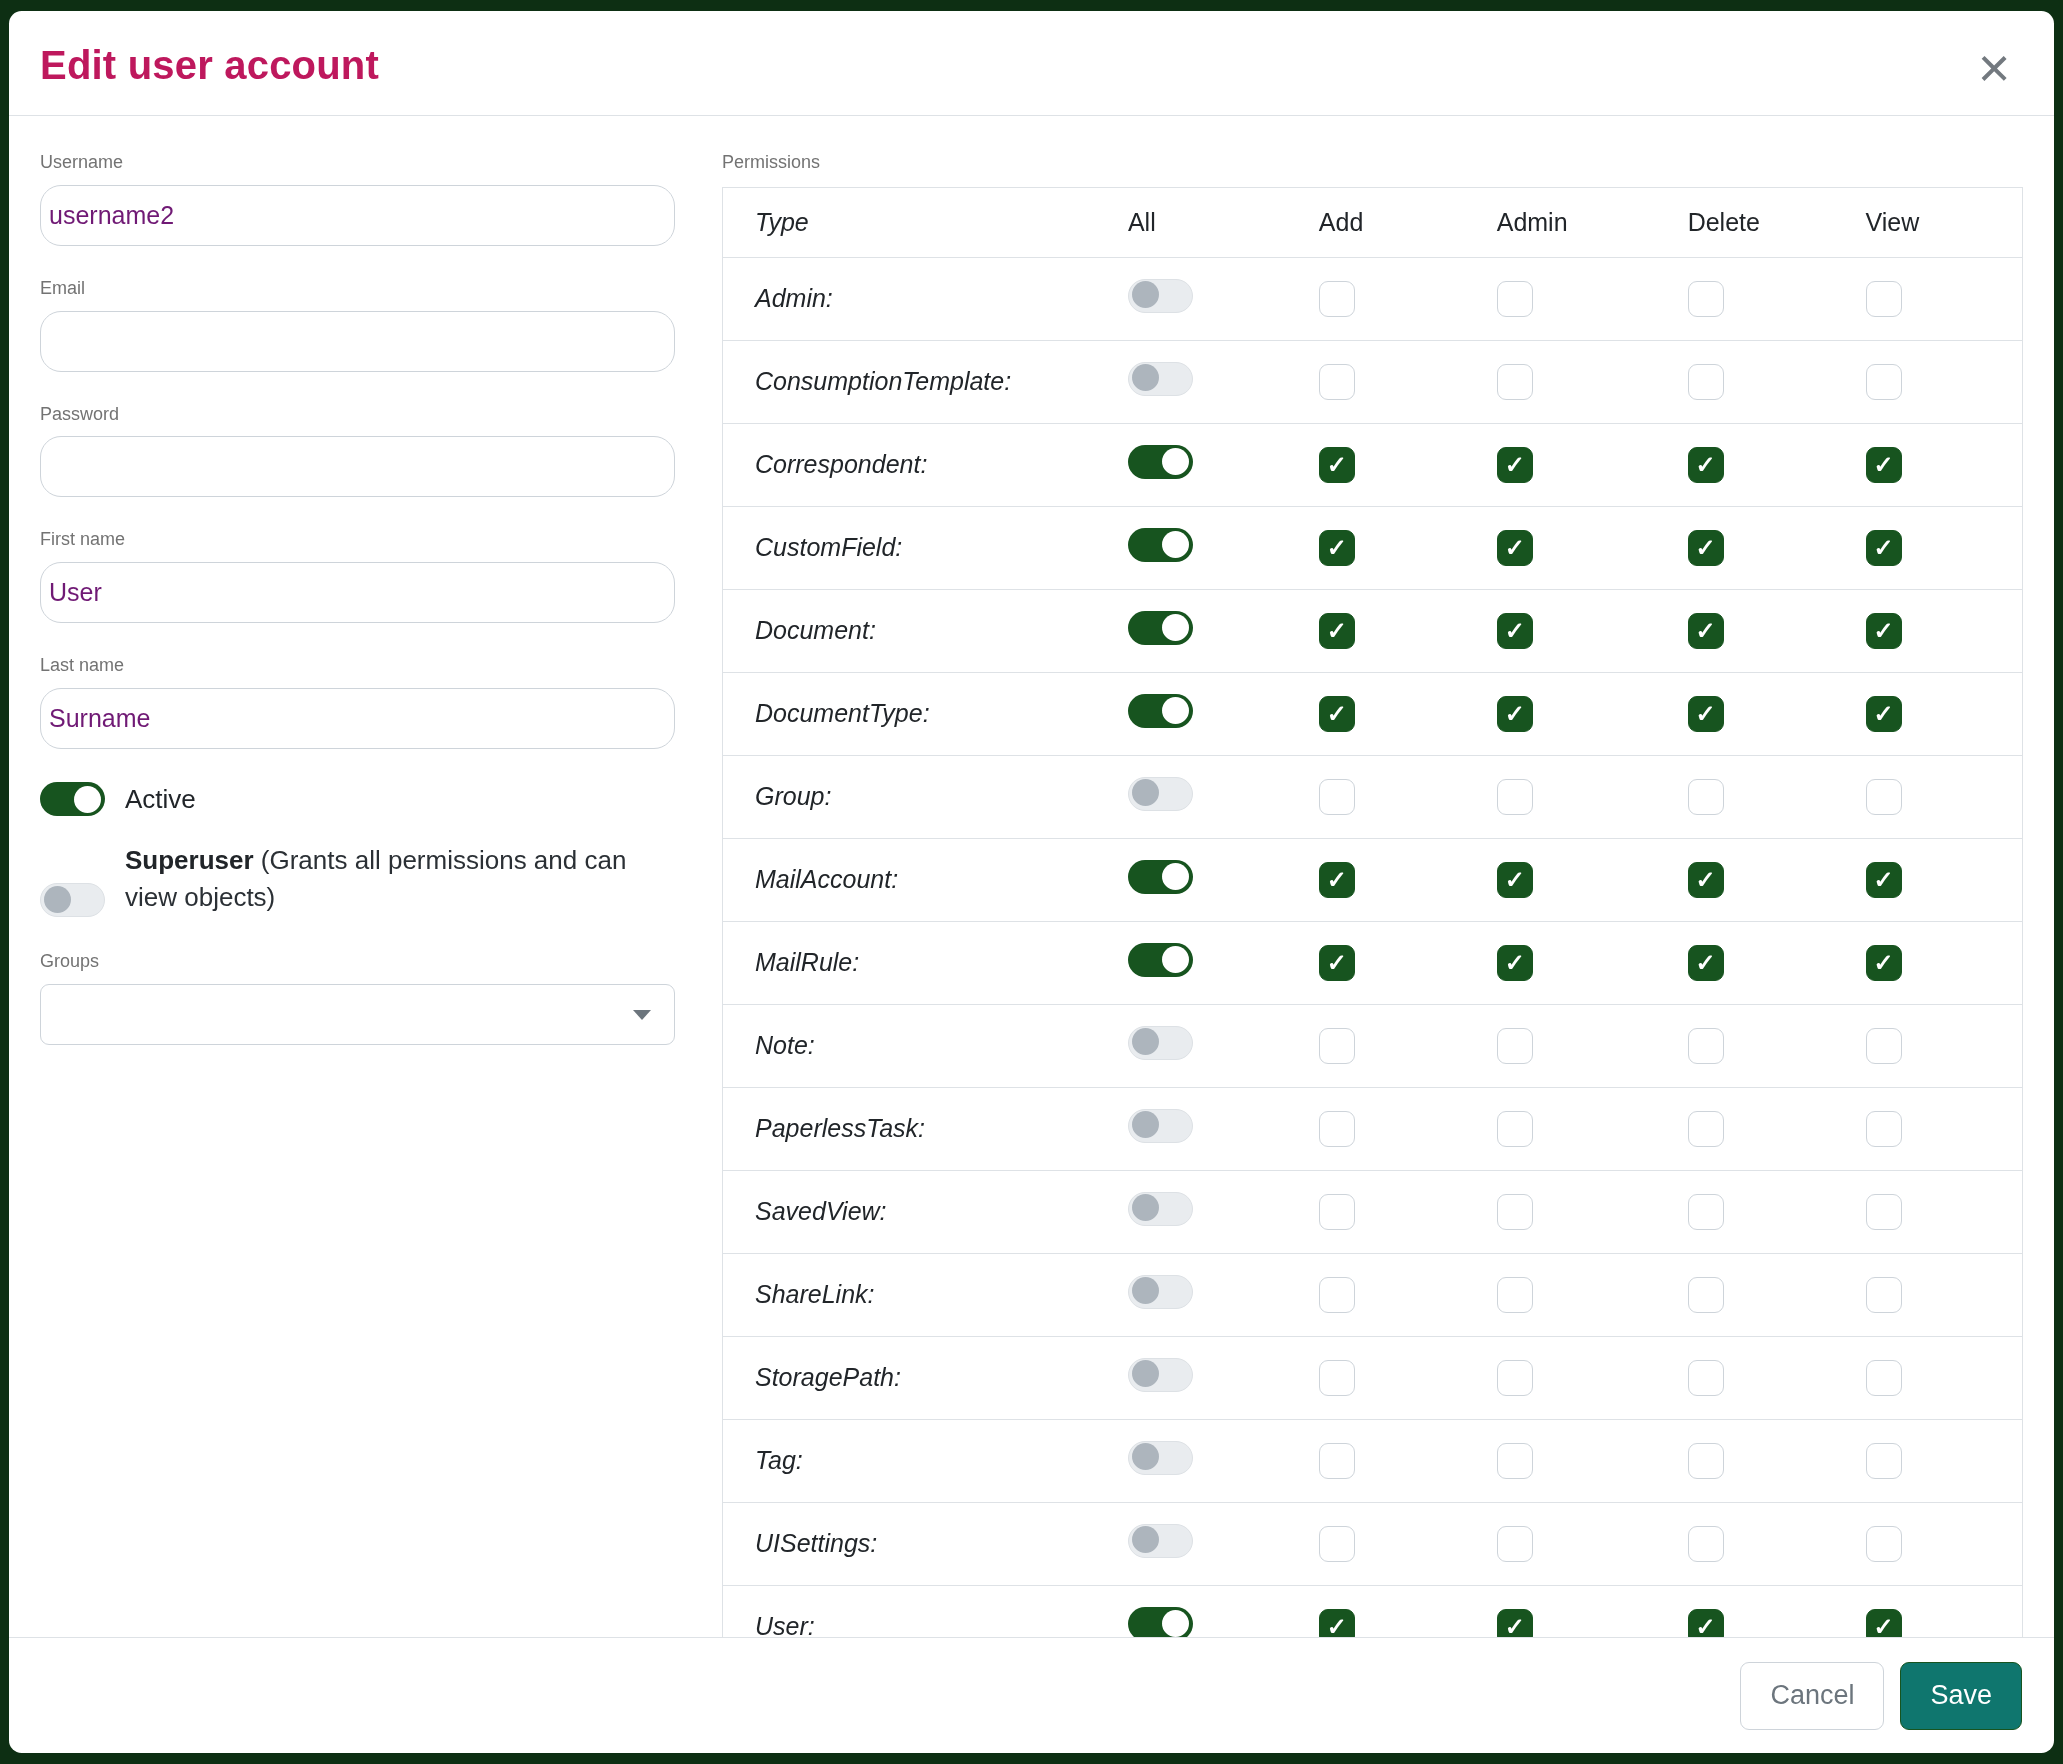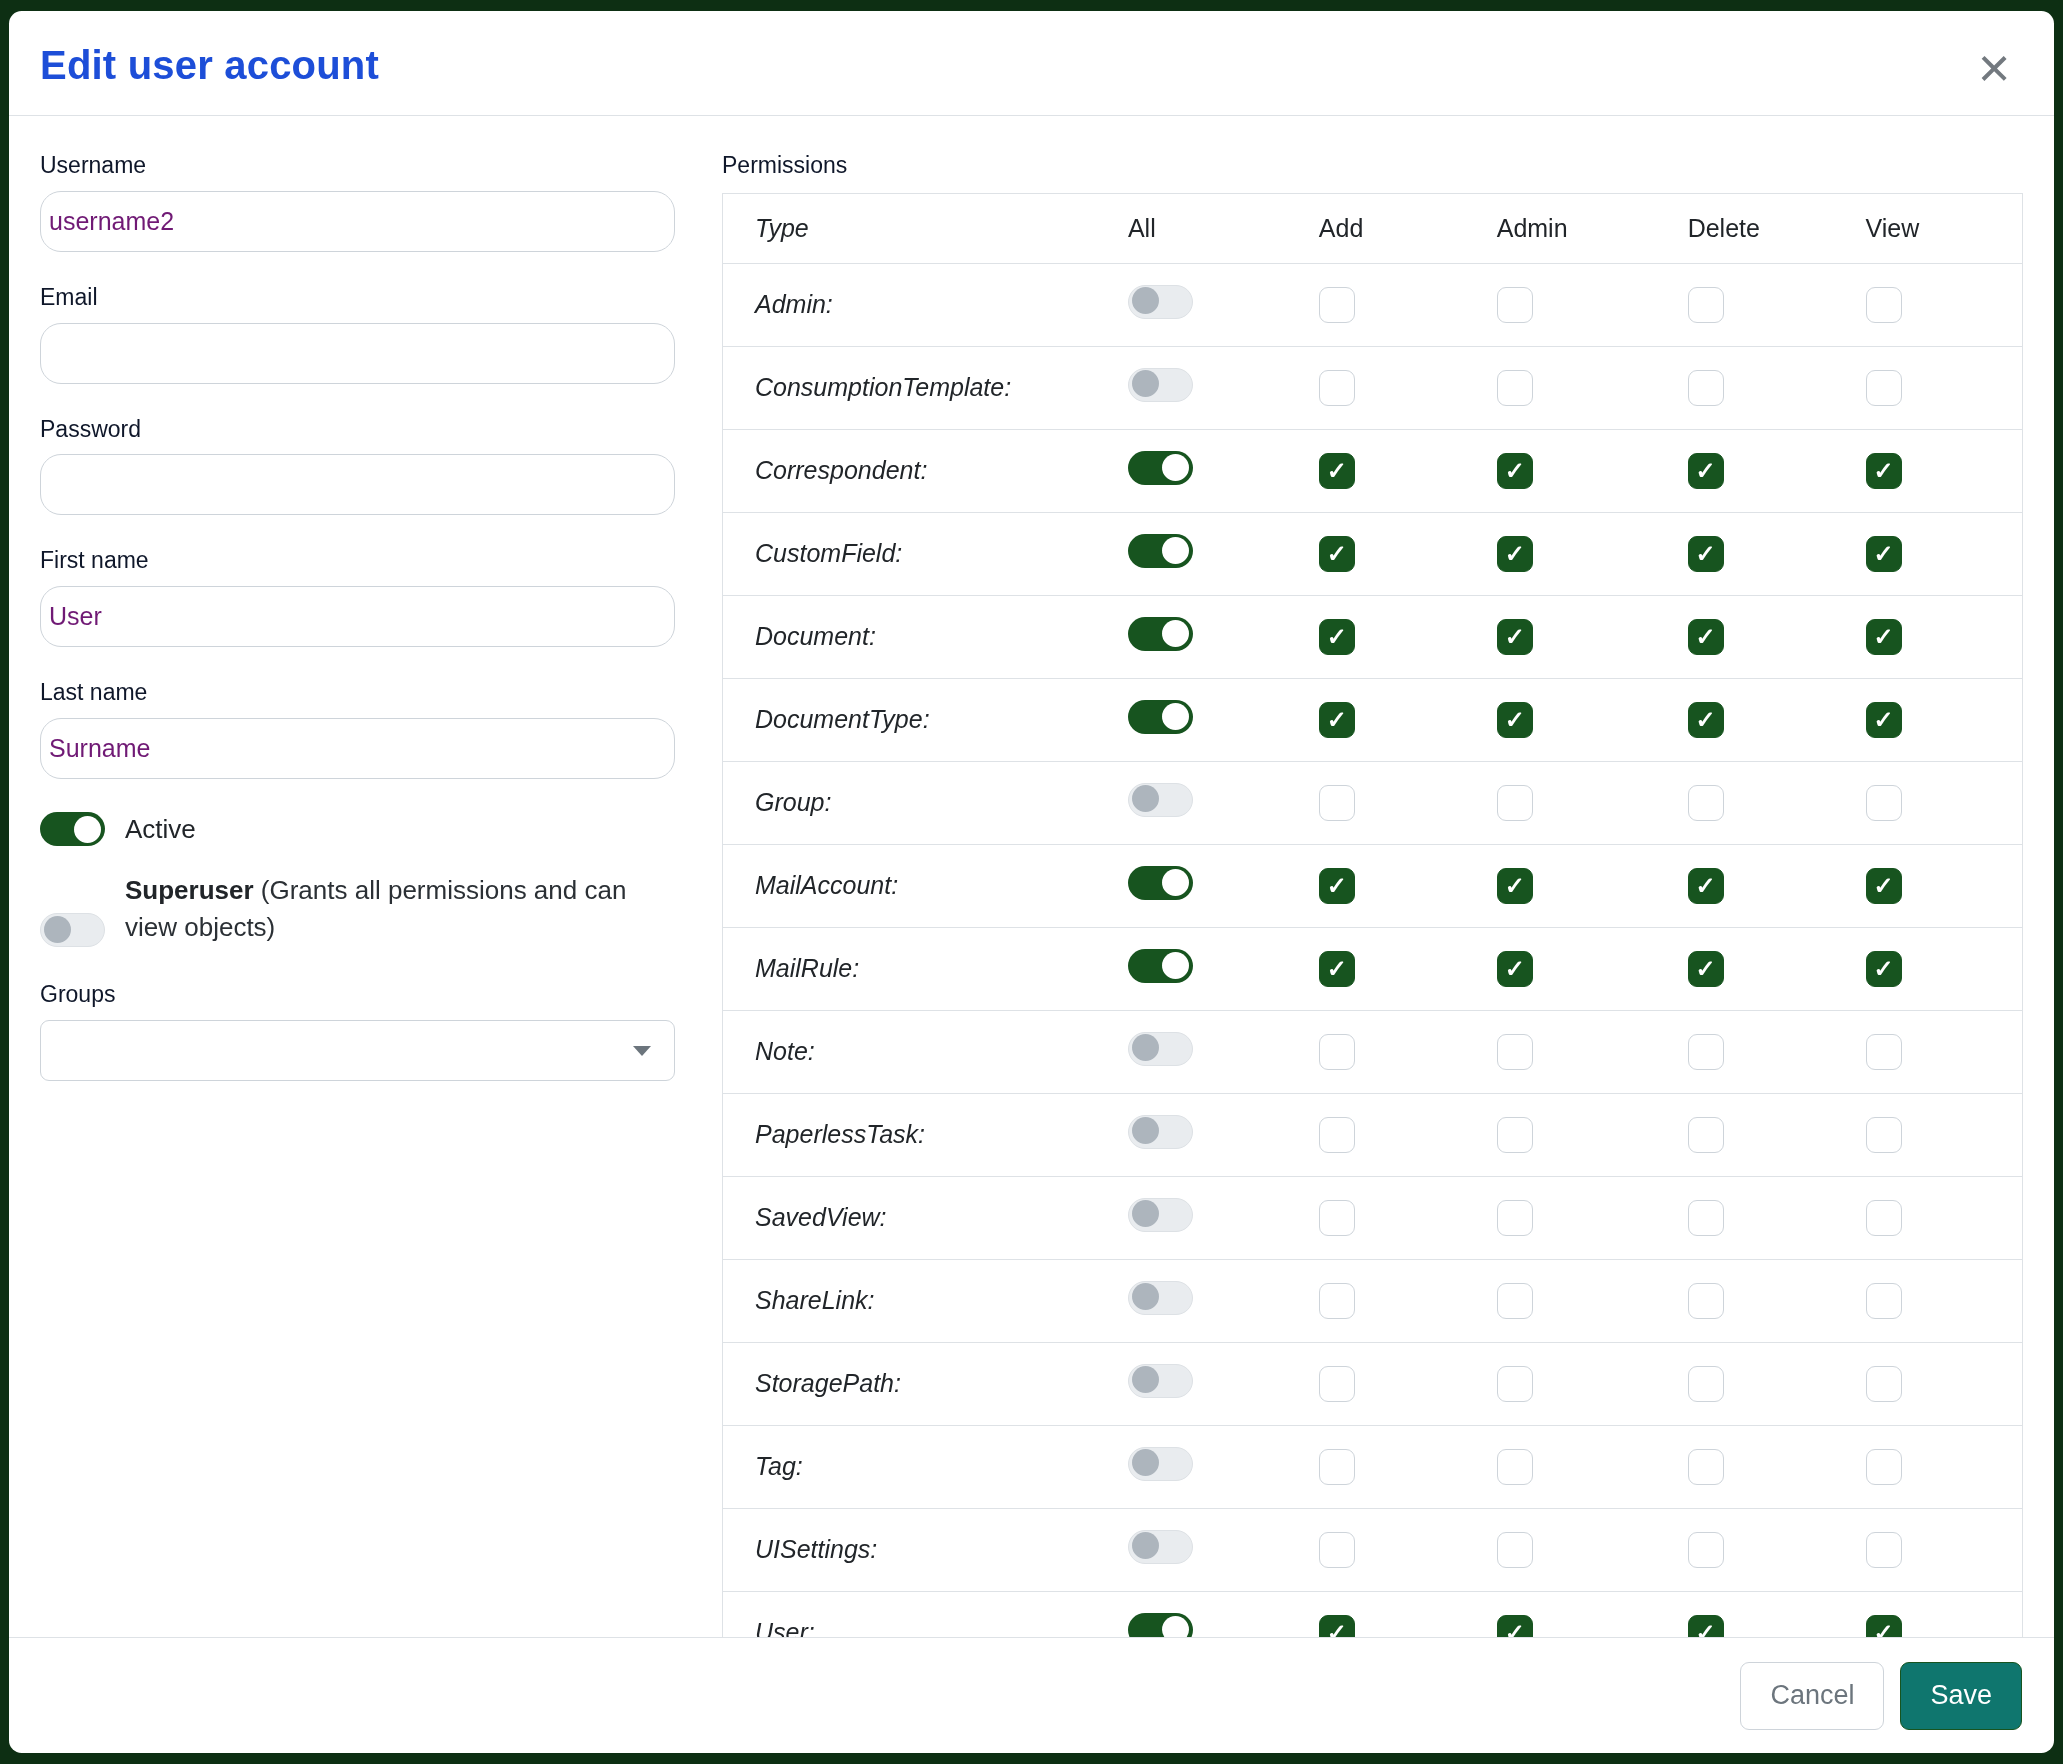--- a/index.html
+++ b/index.html
@@ -24,21 +24,21 @@
     display: flex;
     align-items: flex-start;
     justify-content: space-between;
     padding: 32px 31px 27px 31px;
     border-bottom: 1.8px solid #dee2e6;
     flex: 0 0 auto;
   }
   .modal-title {
     font-size: 40px;
     font-weight: 700;
-    color: #1d4ed8;
+    color: #be185d;
     letter-spacing: 0.2px;
   }
   .close-btn {
     background: none;
     border: none;
     font-size: 56px;
     line-height: 40px;
     color: #73797f;
     cursor: pointer;
     padding: 5.4px 12.6px 0 0;
@@ -50,23 +50,23 @@
     display: flex;
     padding: 36px 31px 18px 31px;
     gap: 47px;
     overflow: hidden;
   }
   .left-col { width: 635px; flex: 0 0 auto; }
   .right-col { flex: 1 1 auto; }
   .form-group { margin-bottom: 32px; }
   .field-label {
     display: block;
-    font-size: 23px;
+    font-size: 18px;
     margin-bottom: 11.7px;
-    color: #0f172a;
+    color: #737373;
   }
   .text-input {
     width: 100%;
     height: 61px;
     border: 1.8px solid #ced4da;
     border-radius: 21px;
     font-size: 25px;
     font-family: "Liberation Sans", sans-serif;
     color: #701a75;
     padding: 0 8px;

